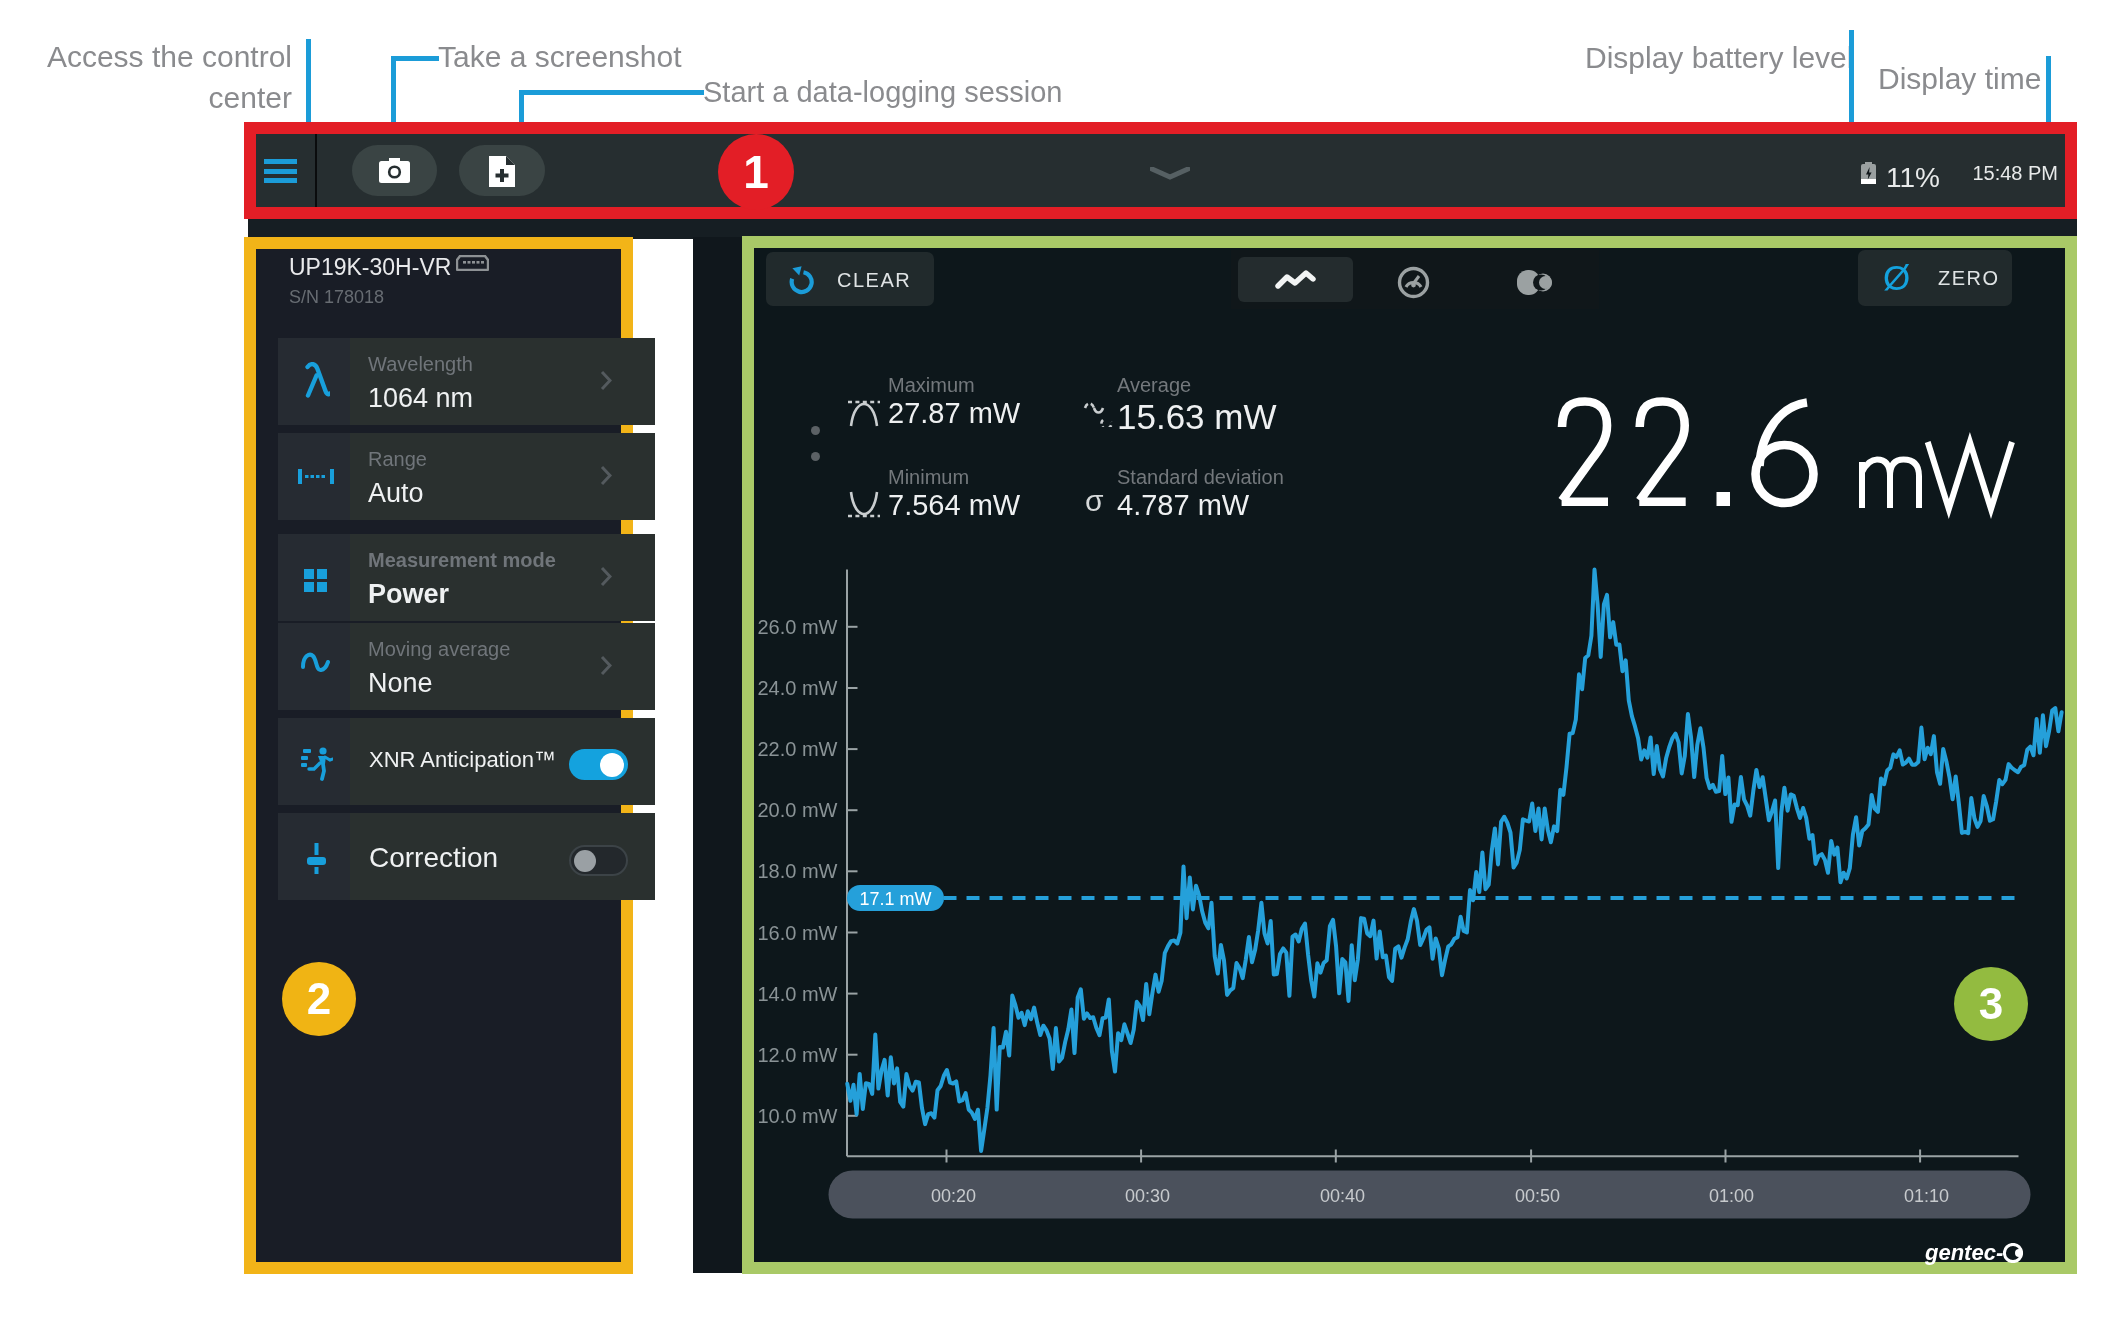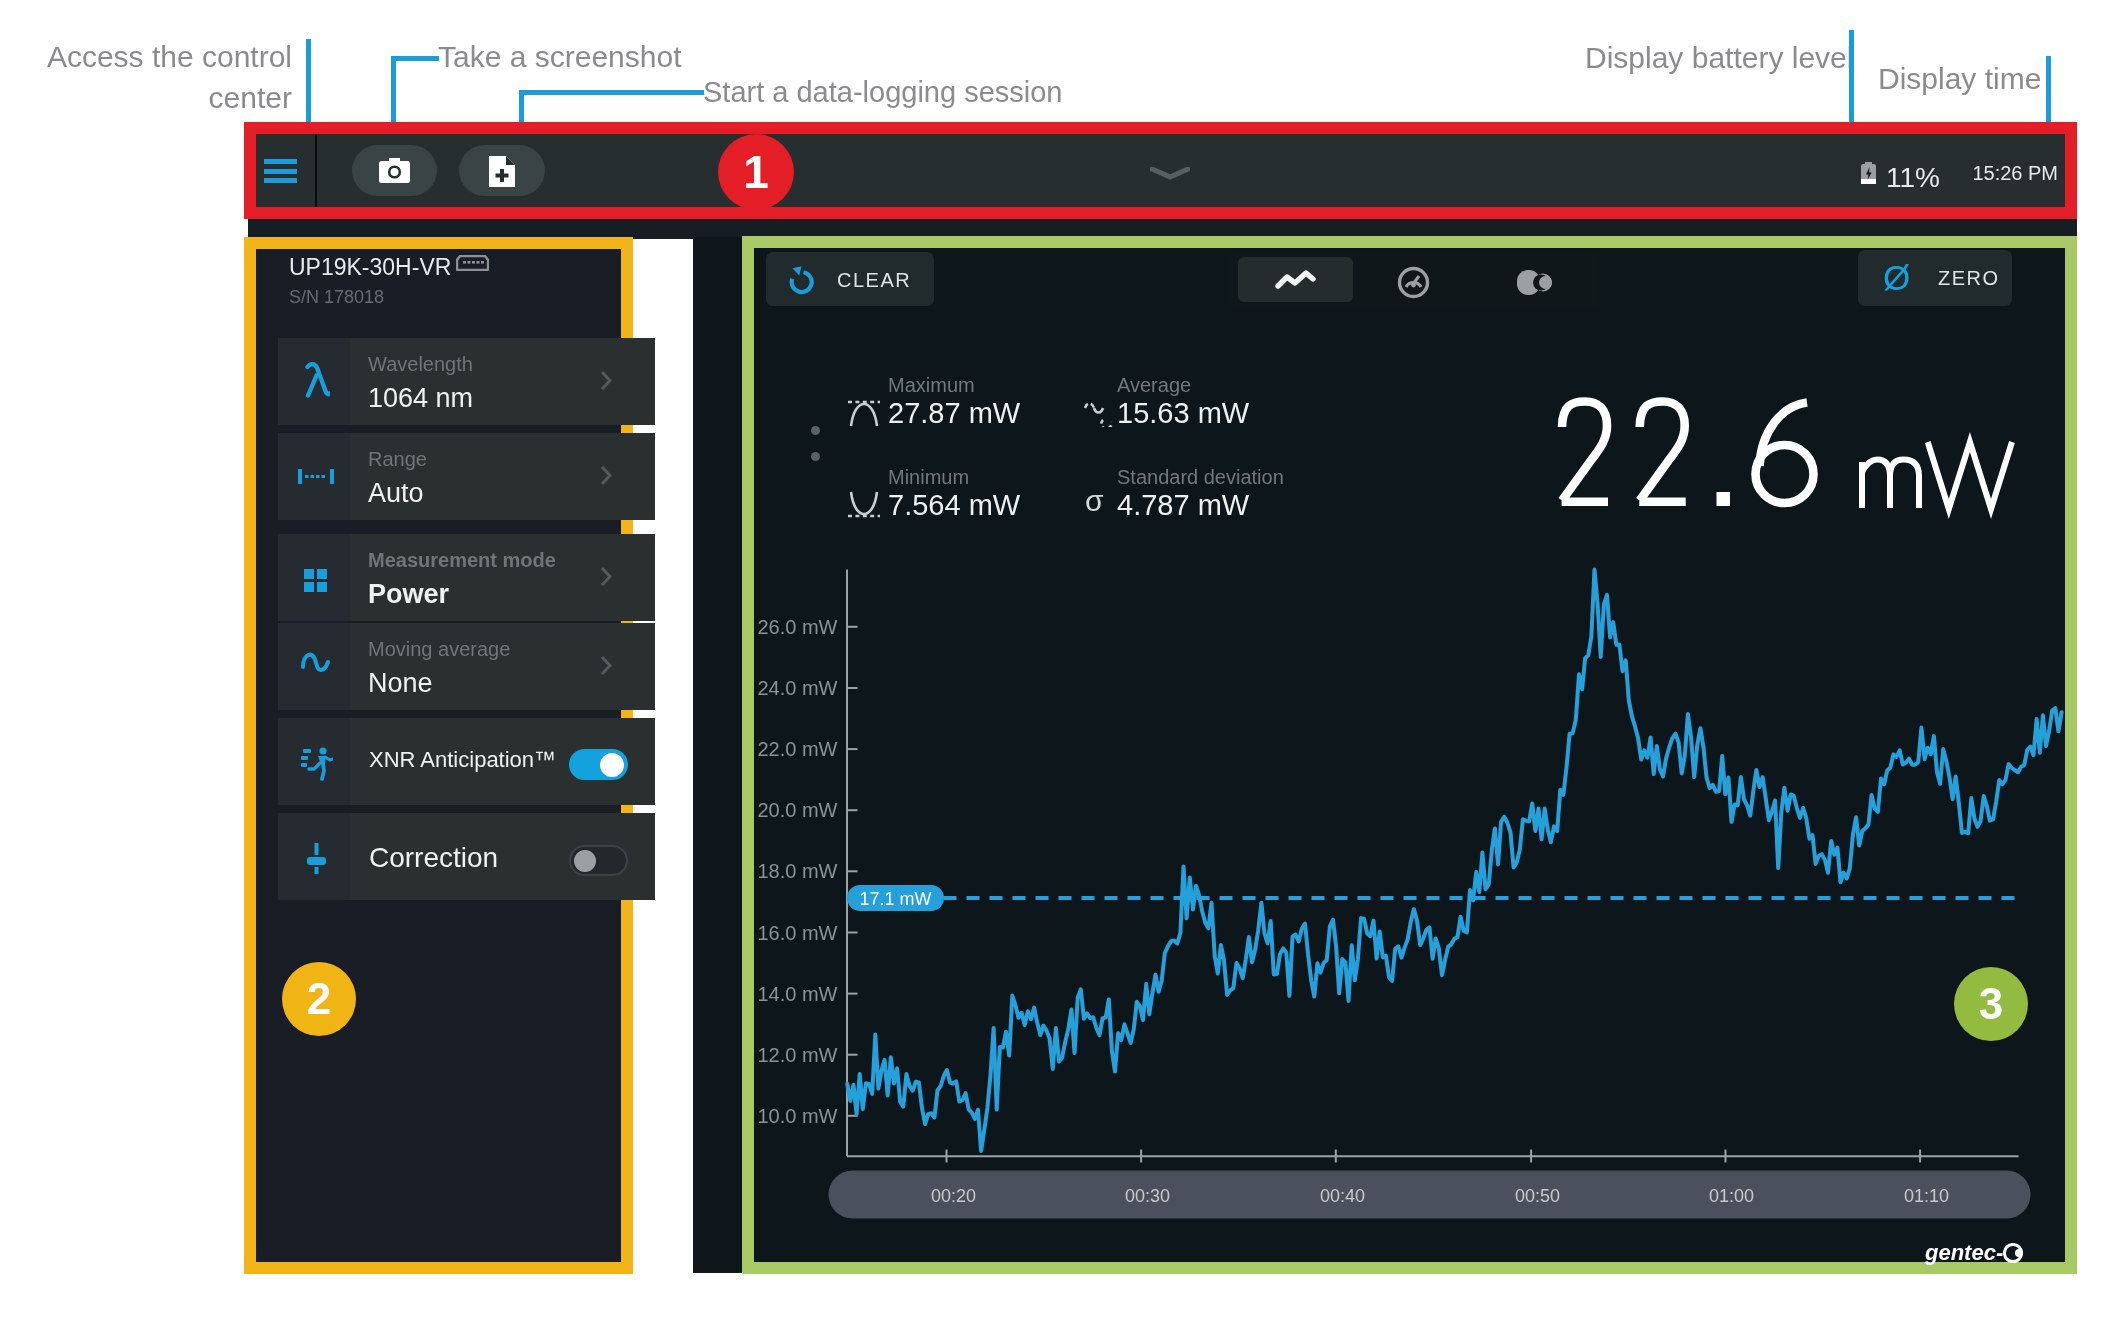--- a/index.html
+++ b/index.html
@@ -58,21 +58,21 @@
     <path d="M2 2 L20 10 L38 2" fill="none" stroke="#566063" stroke-width="5" stroke-linecap="round"></path>
   </svg>
 
   <svg class="abs" style="left:1605px; top:28px;" width="15" height="22" viewBox="0 0 15 22">
     <rect x="4" y="0" width="7" height="3" fill="#9aa0a0"></rect>
     <rect x="0" y="2" width="15" height="20" rx="2" fill="#9aa0a0"></rect>
     <rect x="0" y="17" width="15" height="5" fill="#ffffff"></rect>
     <path d="M8.6 5 L5 12.5 h2.4 L6.8 17.5 L10.6 10.4 h-2.5 L8.6 5 z" fill="#11181b"></path>
   </svg>
   <div class="abs" style="left:1630px; top:28px; font-size:28px; color:#e8eaea;">11%</div>
-  <div class="abs" style="left:1716px; top:28px; width:86px; text-align:right; font-size:20px; color:#e8eaea;">15:26 PM</div>
+  <div class="abs" style="left:1716px; top:28px; width:86px; text-align:right; font-size:20px; color:#e8eaea;">15:48 PM</div>
 </div>
 
 <div class="abs" style="left:718px; top:134px; width:76px; height:76px; border-radius:50%; background:#e31e26; color:#fff; font-size:46px; font-weight:bold; text-align:center; line-height:76px;">1</div>
 
 <div class="abs" style="left:244px; top:237px; width:389px; height:1037px; border:12px solid #f2b418; background:#191d26;">
   <div class="abs" style="left:33px; top:5px; font-size:23px; color:#e9eaec;">UP19K-30H-VR</div>
   <svg class="abs" style="left:200px; top:6px;" width="33" height="16" viewBox="0 0 33 16">
     <path d="M4 1 h25 l3 4 v9 a1 1 0 0 1 -1 1 h-29 a1 1 0 0 1 -1 -1 v-9 z" fill="none" stroke="#8d9194" stroke-width="2.4"></path>
     <g fill="#8d9194">
       <rect x="7" y="6" width="3" height="2.6"></rect>
@@ -219,21 +219,21 @@
 
   <div class="abs" style="left:134px; top:126px; font-size:20px; color:#73787c;">Maximum</div>
   <div class="abs" style="left:134px; top:149px; font-size:29px; color:#eef0f1;">27.87 mW</div>
   <svg class="abs" style="left:93px; top:152px;" width="34" height="28" viewBox="0 0 34 28">
     <g stroke="#c9cdcf" stroke-width="2.6" fill="none">
       <path d="M1 2 h32" stroke-dasharray="4 3.4"></path>
       <path d="M4 26 C6 10 12 4 17 4 C22 4 28 10 30 26"></path>
     </g>
   </svg>
   <div class="abs" style="left:363px; top:126px; font-size:20px; color:#73787c;">Average</div>
-  <div class="abs" style="left:363px; top:149px; font-size:29px; color:#eef0f1;">15.63 mW</div>
+  <div class="abs" style="left:363px; top:149px; font-size:35px; color:#eef0f1;">15.63 mW</div>
   <svg class="abs" style="left:329px; top:152px;" width="30" height="27" viewBox="0 0 30 27">
     <g stroke="#c9cdcf" stroke-width="2.6" fill="none">
       <path d="M2 8 C4 2 9 2 11 8" stroke-dasharray="5 3"></path>
       <path d="M11 8 C13 14 18 14 20 8"></path>
       <path d="M20 20 a5 5 0 1 0 8 2" stroke-dasharray="4 3"></path>
     </g>
   </svg>
   <div class="abs" style="left:134px; top:218px; font-size:20px; color:#73787c;">Minimum</div>
   <div class="abs" style="left:134px; top:241px; font-size:29px; color:#eef0f1;">7.564 mW</div>
   <svg class="abs" style="left:93px; top:242px;" width="34" height="28" viewBox="0 0 34 28">

